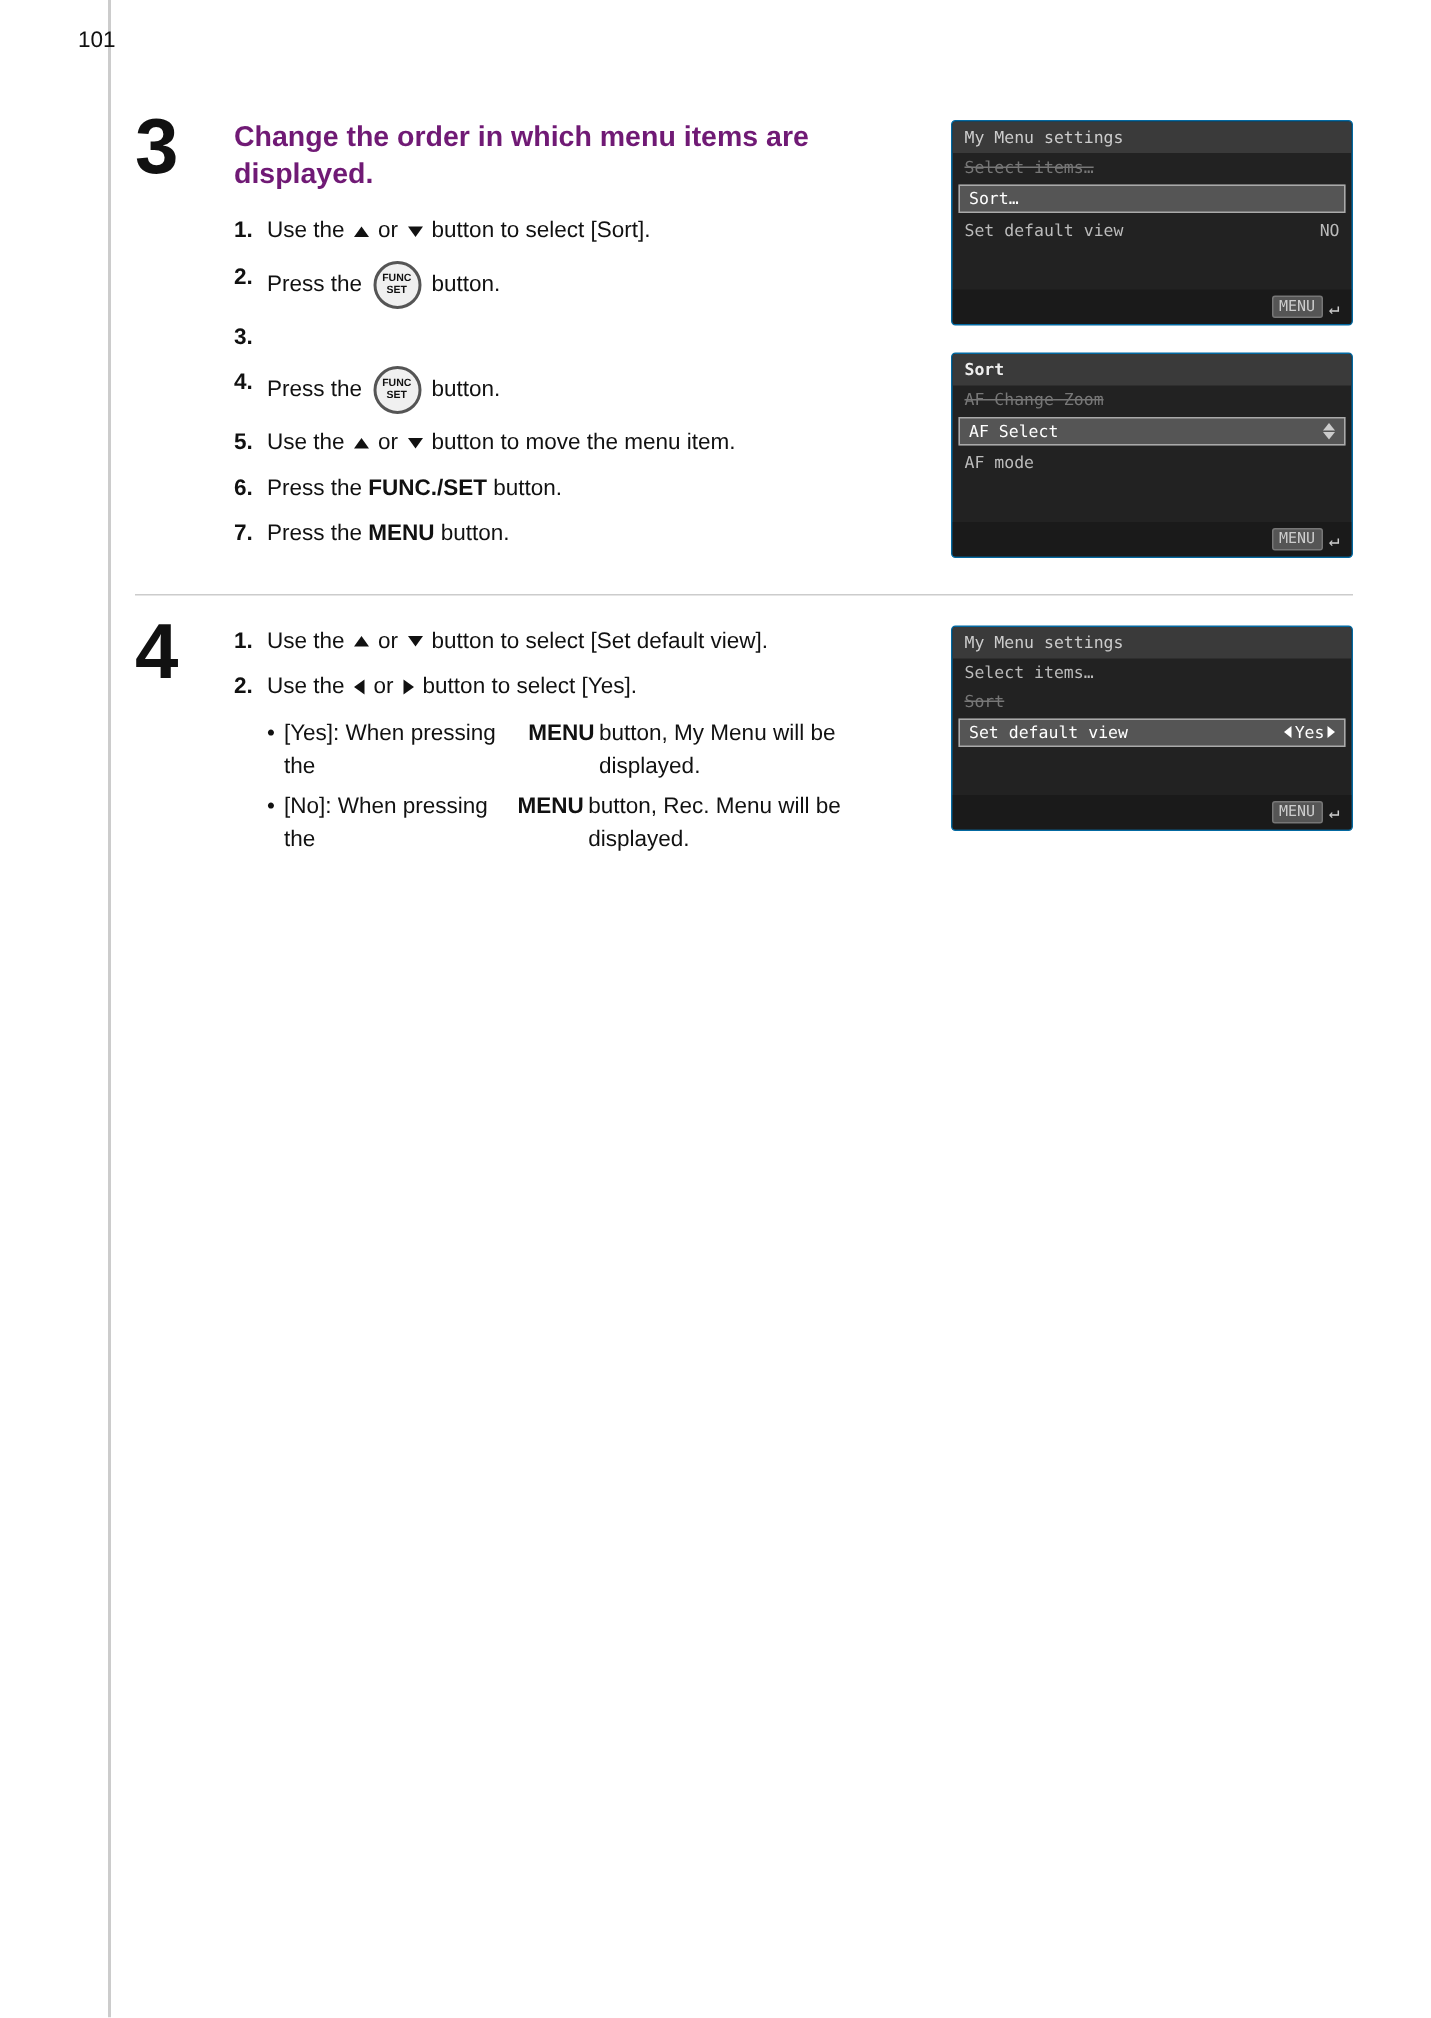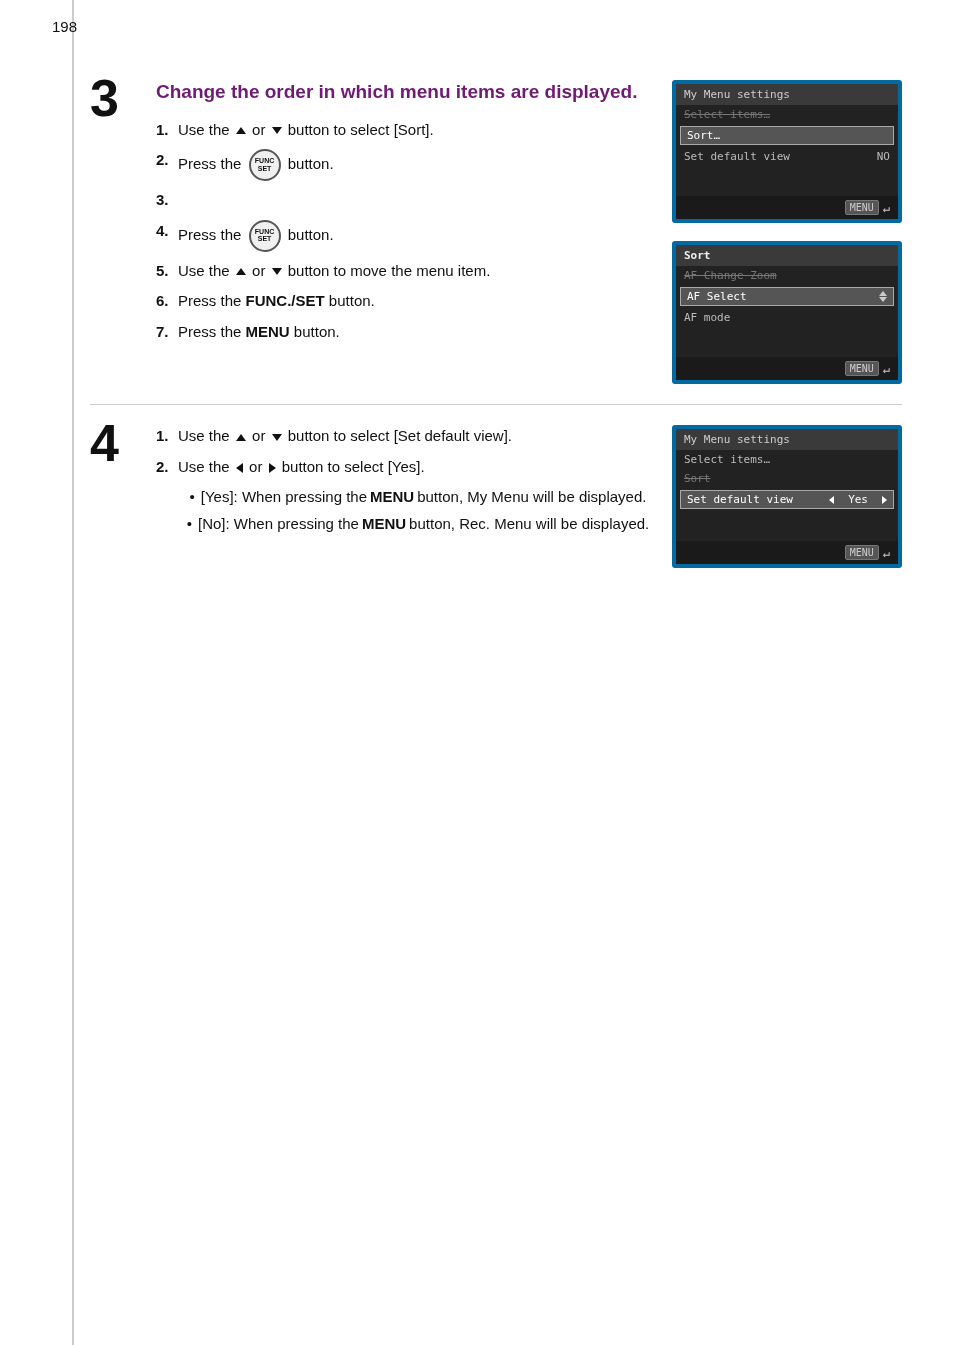--- a/index.html
+++ b/index.html
@@ -157,23 +157,23 @@
       line-height: 1.1;
       position: absolute;
       top: 50%;
       left: 50%;
       transform: translate(-50%, -50%);
       font-weight: bold;
       color: #111;
     }
 
     .screenshot {
-      width: 230px;
+      width: 268px;
       background: #222;
-      border: 4px solid #0369a1;
+      border: 1px solid #0369a1;
       border-radius: 3px;
       padding: 0;
       overflow: hidden;
       font-family: monospace;
       font-size: 12px;
       color: #ccc;
     }
 
     .ss-title-bar {
       background: #3a3a3a;
@@ -306,21 +306,21 @@
       padding: 2px 6px;
       display: flex;
       justify-content: space-between;
       align-items: center;
       font-size: 11px;
     }
 
     .yes-nav {
       display: flex;
       align-items: center;
-      gap: 14px;
+      gap: 2px;
       color: #fff;
       font-size: 11px;
     }
 
     .left-arrow-sm {
       width: 0; height: 0;
       border-top: 4px solid transparent;
       border-bottom: 4px solid transparent;
       border-right: 5px solid #fff;
       display: inline-block;
@@ -333,21 +333,21 @@
       display: inline-block;
     }
   </style>
 </head>
 <body>
 
 <div style="position:relative; width:954px; min-height:1345px; background:#fff;">
 
   <div class="vertical-line"></div>
 
-  <div class="page-number">198</div>
+  <div class="page-number">101</div>
 
   <div class="main-content">
 
     <div class="section">
       <div class="section-wrapper">
         <div style="display:flex; align-items:flex-start; flex:1;">
           <div class="section-number">3</div>
           <div class="section-body">
             <div class="section-title">Change the order in which menu items are displayed.</div>
 

